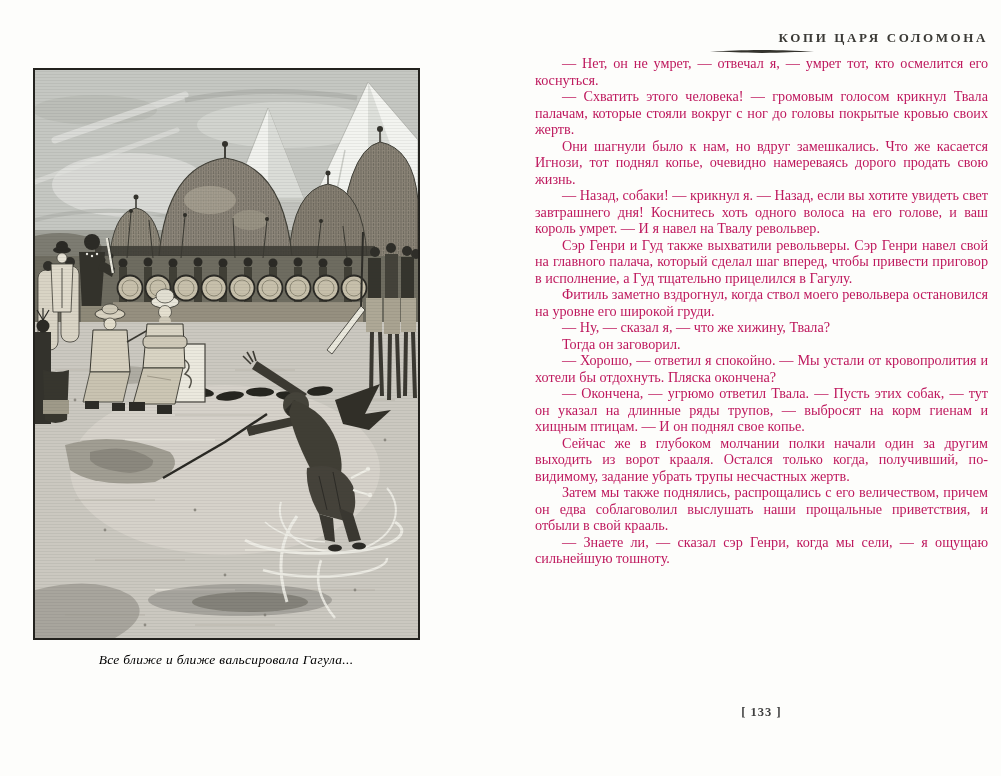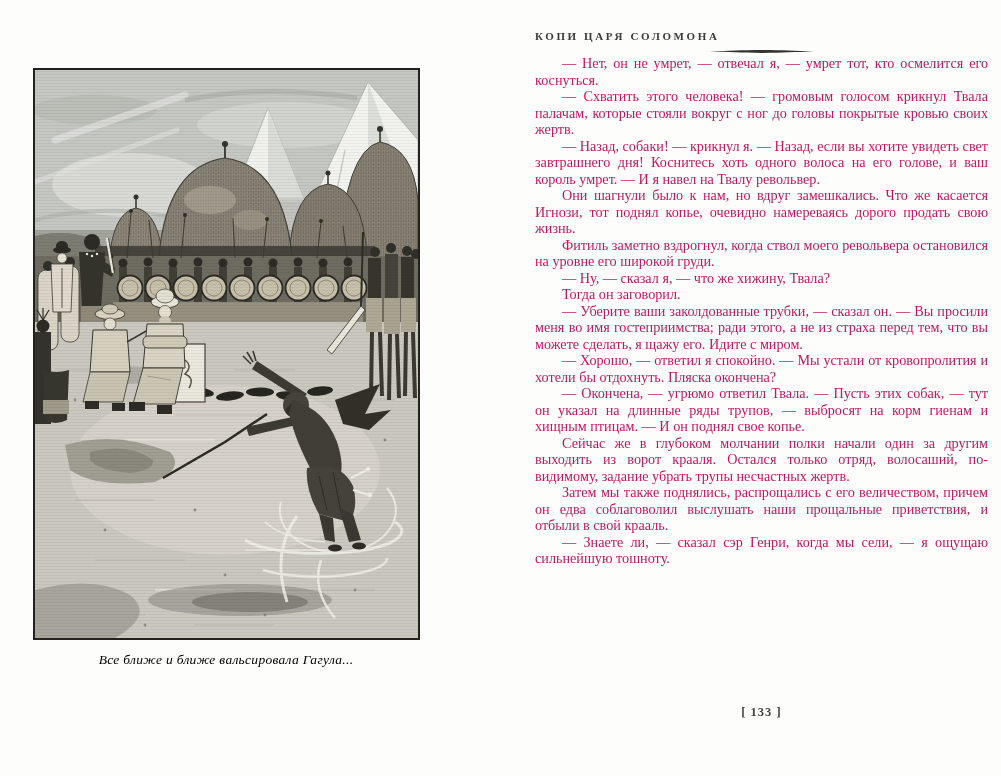--- a/index.html
+++ b/index.html
@@ -16,21 +16,21 @@
   }
   .plate svg{display:block;width:100%;height:100%;}
   .caption{
     position:absolute;left:20px;top:652px;width:412px;
     text-align:center;font-style:italic;font-size:13.5px;
     color:#000000;letter-spacing:.3px;
   }
   
   .running-head{
     position:absolute;left:535px;top:30px;width:453px;
-    text-align:left;font-weight:bold;font-size:11px;
+    text-align:right;font-weight:bold;font-size:13px;
     letter-spacing:2.6px;color:#3b3a36;
   }
   .head-rule{
     position:absolute;left:535px;top:49px;width:453px;
     display:flex;justify-content:center;
   }
   .text-block{
     position:absolute;left:535px;top:55px;width:453px;
     font-size:14.2px;line-height:16.5px;text-align:justify;
     color:#be185d;
@@ -359,28 +359,28 @@
   <div>
     <div class="running-head">КОПИ ЦАРЯ СОЛОМОНА</div>
     <div class="head-rule">
       <svg width="104" height="5" viewBox="0 0 104 5" aria-hidden="true">
         <path d="M0 2.5 C20 2.1 30 1.1 52 1.1 C74 1.1 84 2.1 104 2.5 C84 2.9 74 3.9 52 3.9 C30 3.9 20 2.9 0 2.5 Z" fill="#34332d"></path>
       </svg>
     </div>
     <div class="text-block">
         <p class="para">— Нет, он не умрет, — отвечал я, — умрет тот, кто осмелится его коснуться.</p>
         <p class="para">— Схватить этого человека! — громовым голосом крикнул Твала палачам, которые стояли вокруг с ног до головы покры­тые кровью своих жертв.</p>
+        <p class="para">Они шагнули было к нам, но вдруг замешкались. Что же ка­сается Игнози, тот поднял копье, очевидно намереваясь дорого продать свою жизнь.</p>
         <p class="para">— Назад, собаки! — крикнул я. — Назад, если вы хотите уви­деть свет завтрашнего дня! Коснитесь хоть одного волоса на его голове, и ваш король умрет. — И я навел на Твалу револьвер.</p>
-        <p class="para">Они шагнули было к нам, но вдруг замешкались. Что же ка­сается Игнози, тот поднял копье, очевидно намереваясь дорого продать свою жизнь.</p>
+        <p class="para">Сэр Генри и Гуд также выхватили револьверы. Сэр Генри на­вел свой на главного палача, который сделал шаг вперед, чтобы привести приговор в исполнение, а Гуд тщательно прицелился в Гагулу.</p>
         <p class="para">Фитиль заметно вздрогнул, когда ствол моего револьвера оста­новился на уровне его широкой груди.</p>
         <p class="para">— Ну, — сказал я, — что же хижину, Твала?</p>
         <p class="para">Тогда он заговорил.</p>
-        <p class="para">— Уберите ваши заколдованные трубки, — сказал он. — Вы просили меня во имя гостеприимства; ради этого, а не из страха перед тем, что вы можете сделать, я щажу его. Идите с миром.</p>
         <p class="para">— Хорошо, — ответил я спокойно. — Мы устали от кровопро­лития и хотели бы отдохнуть. Пляска окончена?</p>
         <p class="para">— Окончена, — угрюмо ответил Твала. — Пусть этих собак, — тут он указал на длинные ряды трупов, — выбросят на корм гие­нам и хищным птицам. — И он поднял свое копье.</p>
-        <p class="para">Сейчас же в глубоком молчании полки начали один за дру­гим выходить из ворот крааля. Остался только отряд, волоса­ший, по-видимому, задание убрать трупы несчастных жертв.</p>
+        <p class="para">Сейчас же в глубоком молчании полки начали один за дру­гим выходить из ворот крааля. Остался только когда, получив­ший, по-видимому, задание убрать трупы несчастных жертв.</p>
         <p class="para">Затем мы также поднялись, распрощались с его величеством, причем он едва соблаговолил выслушать наши прощальные при­ветствия, и отбыли в свой крааль.</p>
         <p class="para">— Знаете ли, — сказал сэр Генри, когда мы сели, — я ощущаю сильнейшую тошноту.</p>
       </div>
     <div class="folio">[ 133 ]</div>
   </div>
 
 </div>
 
 </body></html>

